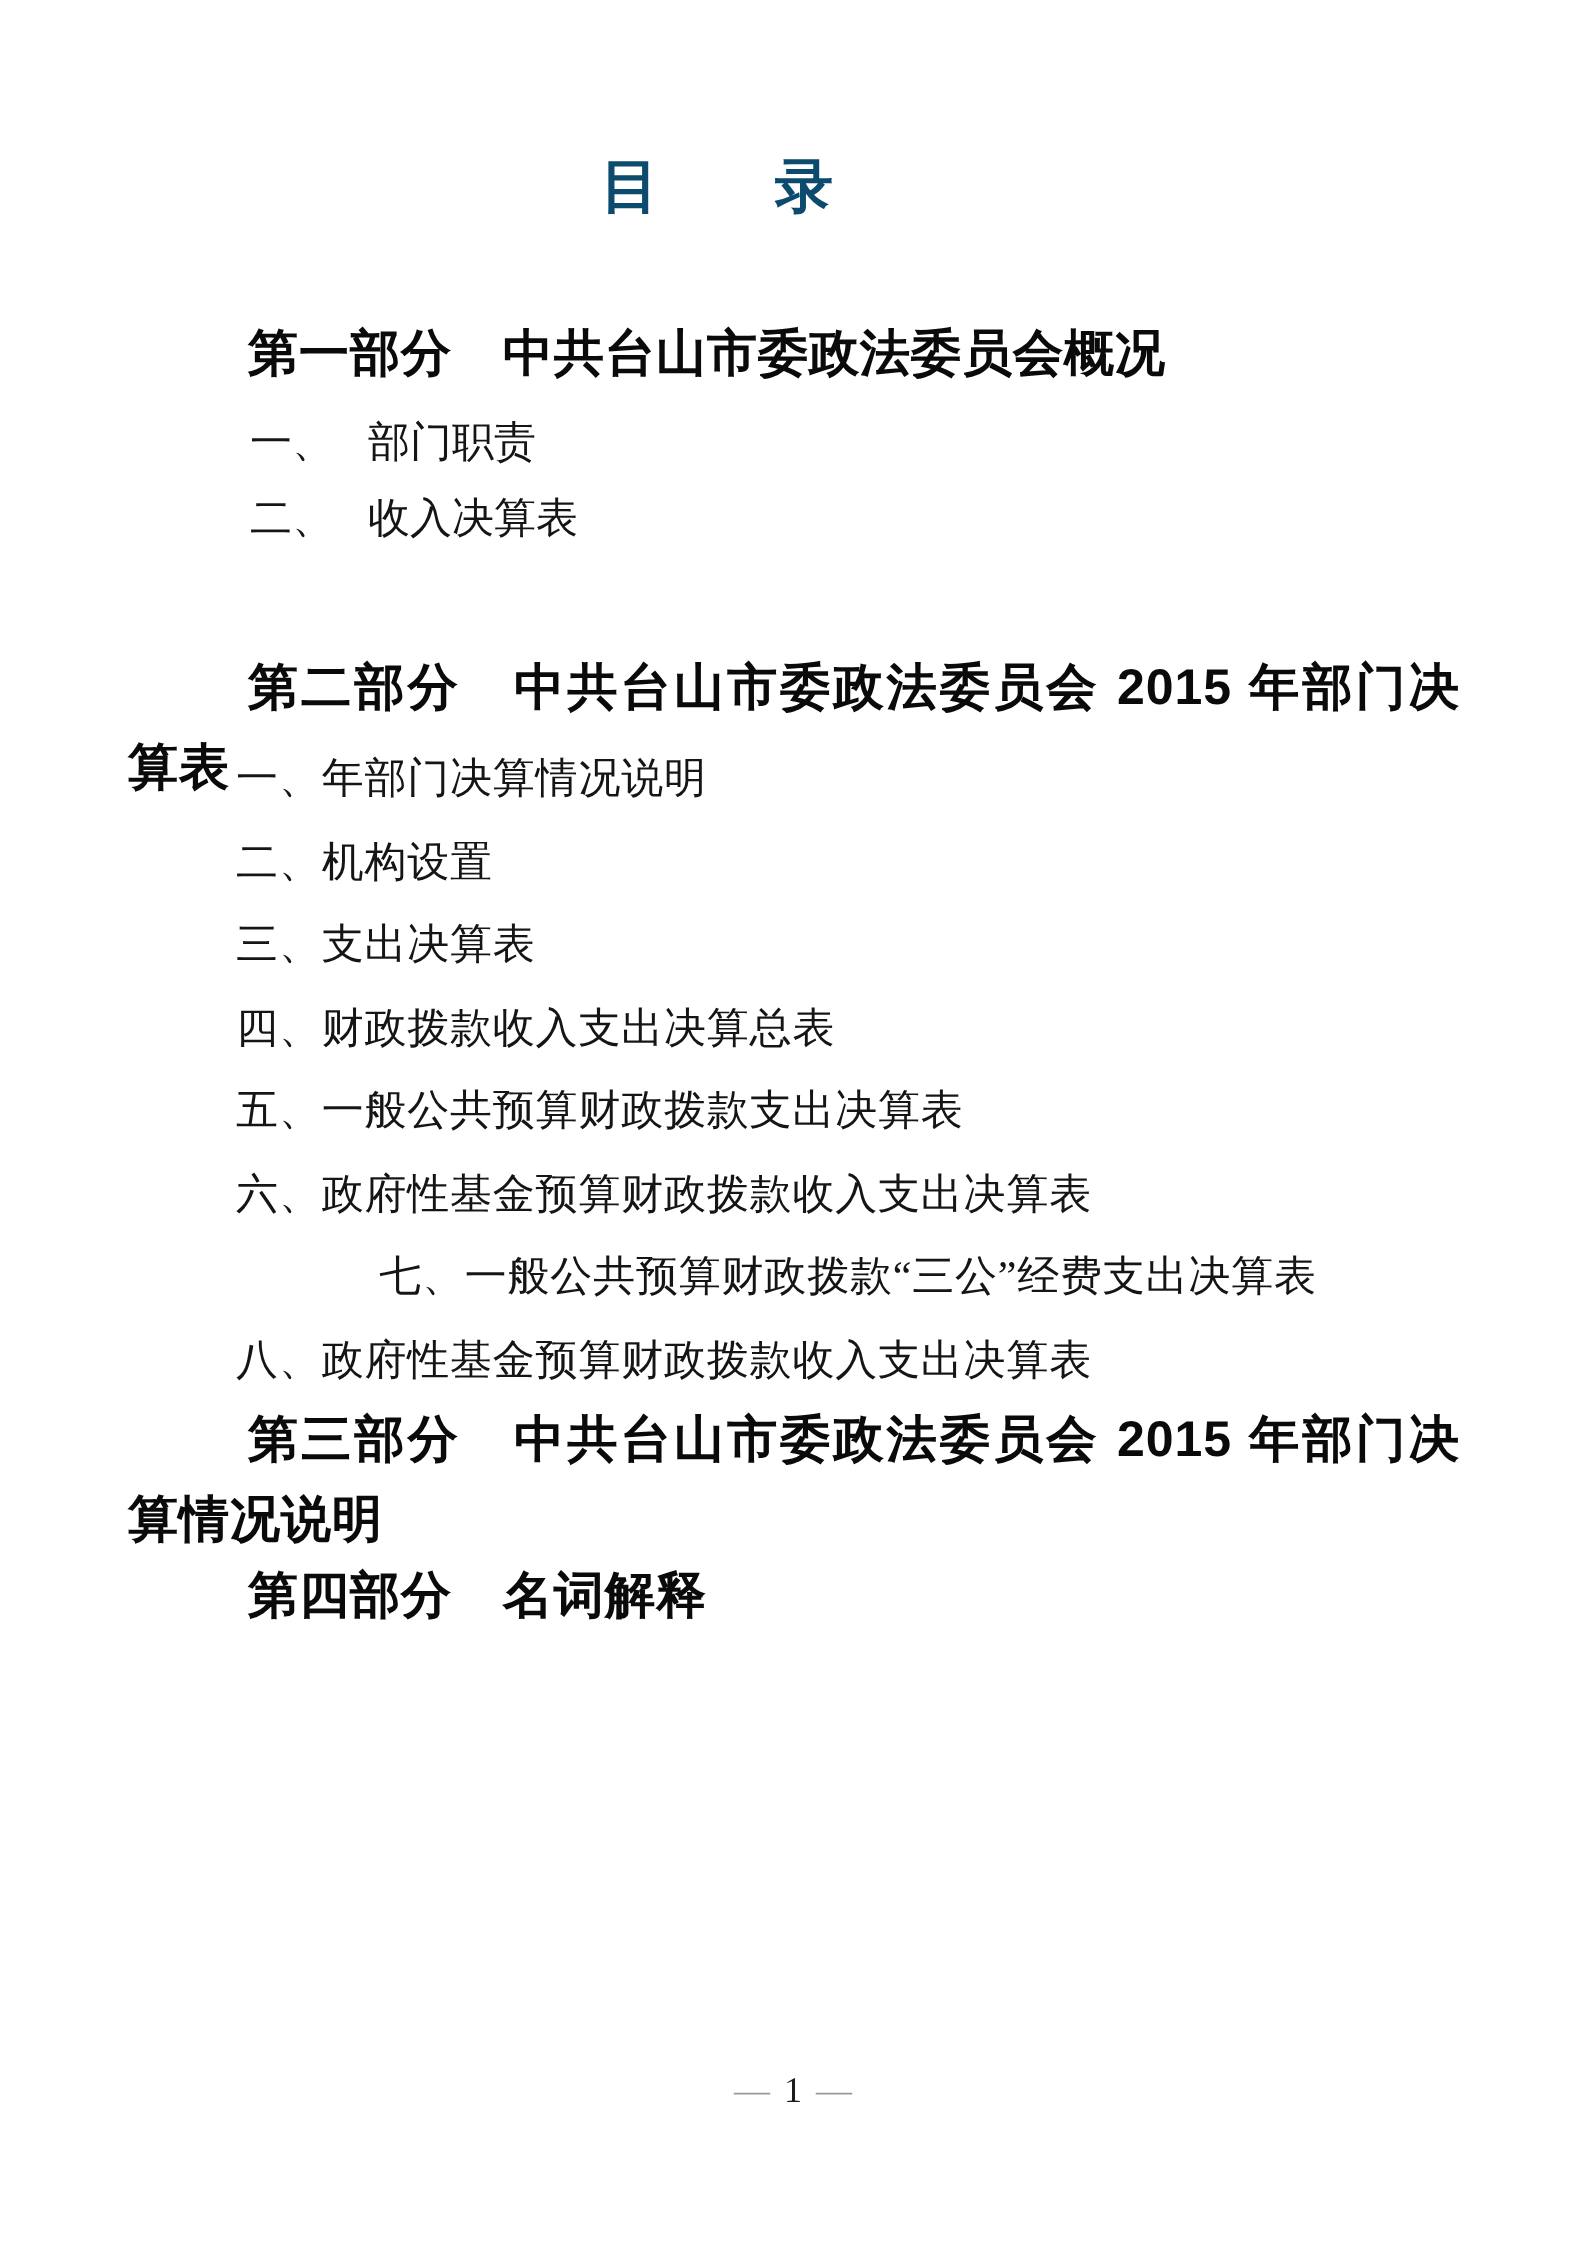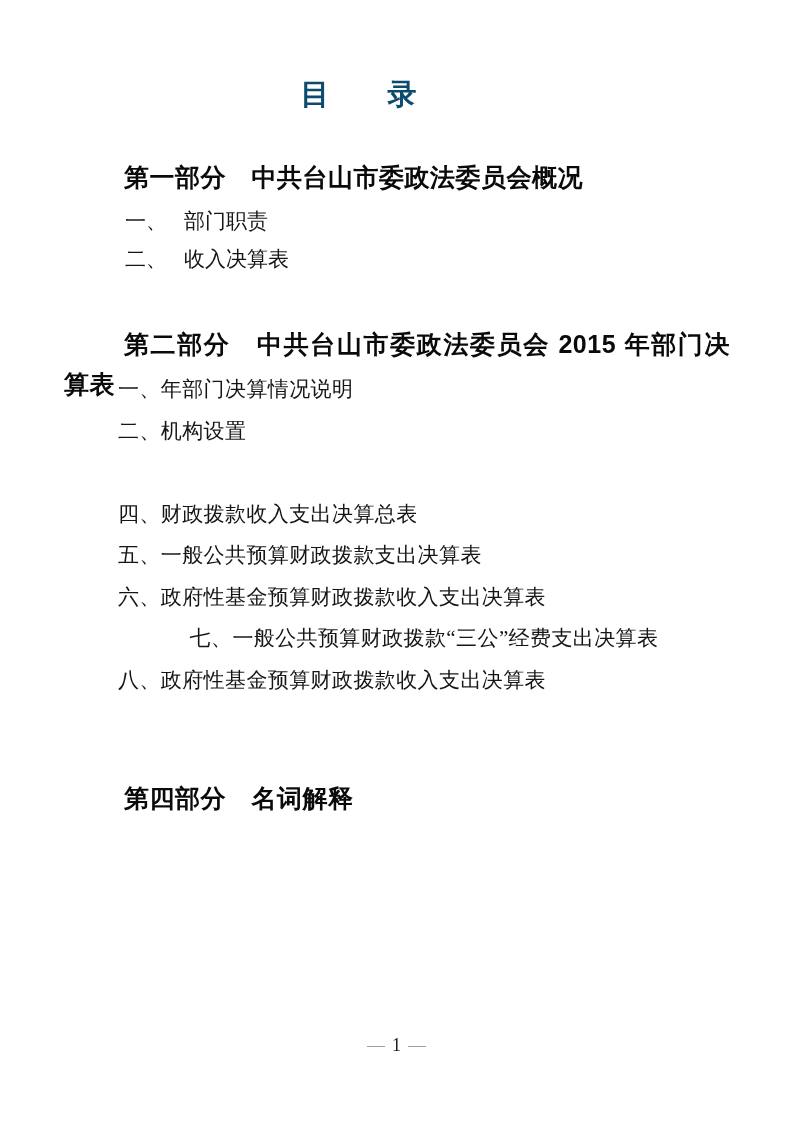--- a/index.html
+++ b/index.html
@@ -115,31 +115,33 @@
   <div class="abs ph" id="p1">第一部分　中共台山市委政法委员会概况</div>
 
   <div class="abs sub" id="s2"><span>二、</span><span class="sub-text">收入决算表</span></div>
 
   <div class="abs ph" id="p2">第二部分　中共台山市委政法委员会 2015 年部门决算表</div>
 
   <div class="abs row" id="r1"><span>一、</span><span>年部门决算情况说明</span></div>
 
   <div class="abs row" id="r2"><span>二、</span><span>机构设置</span></div>
 
+  <div class="abs row" id="r3"><span>三、</span><span>支出决算表</span></div>
 
   <div class="abs row" id="r4"><span>四、</span><span>财政拨款收入支出决算总表</span></div>
 
   <div class="abs row" id="r5"><span>五、</span><span>一般公共预算财政拨款支出决算表</span></div>
 
   <div class="abs row" id="r6"><span>六、</span><span>政府性基金预算财政拨款收入支出决算表</span></div>
 
   <div class="abs row" id="r7"><span>七、</span><span>一般公共预算财政拨款“三公”经费支出决算表</span></div>
 
   <div class="abs row" id="r8"><span>八、</span><span>政府性基金预算财政拨款收入支出决算表</span></div>
 
+  <div class="abs ph" id="p3">第三部分　中共台山市委政法委员会 2015 年部门决算情况说明</div>
 
   <div class="abs ph" id="p4">第四部分　名词解释</div>
 
   <div class="abs footer">
     <span class="dash">—</span><span class="pageno">1</span><span class="dash">—</span>
   </div>
 
 </div>
 
 </body></html>

